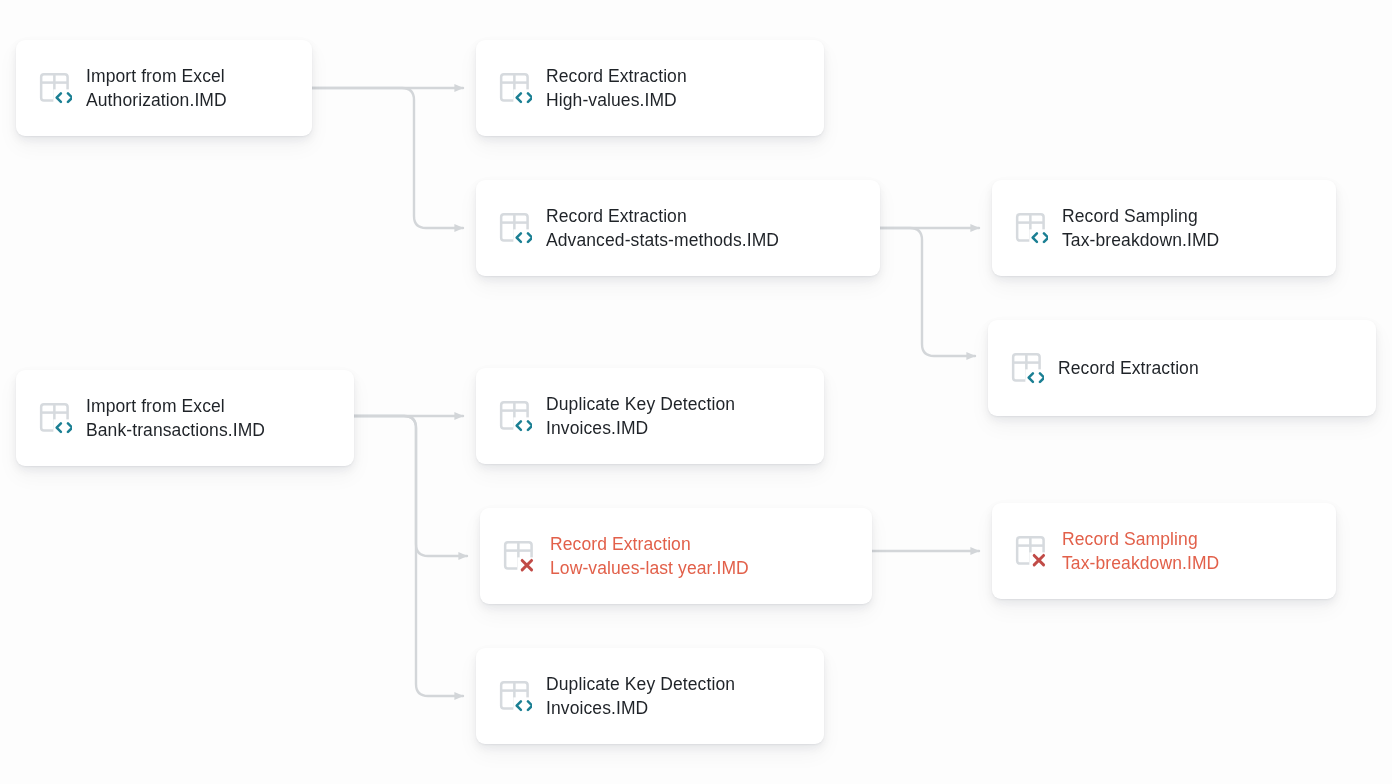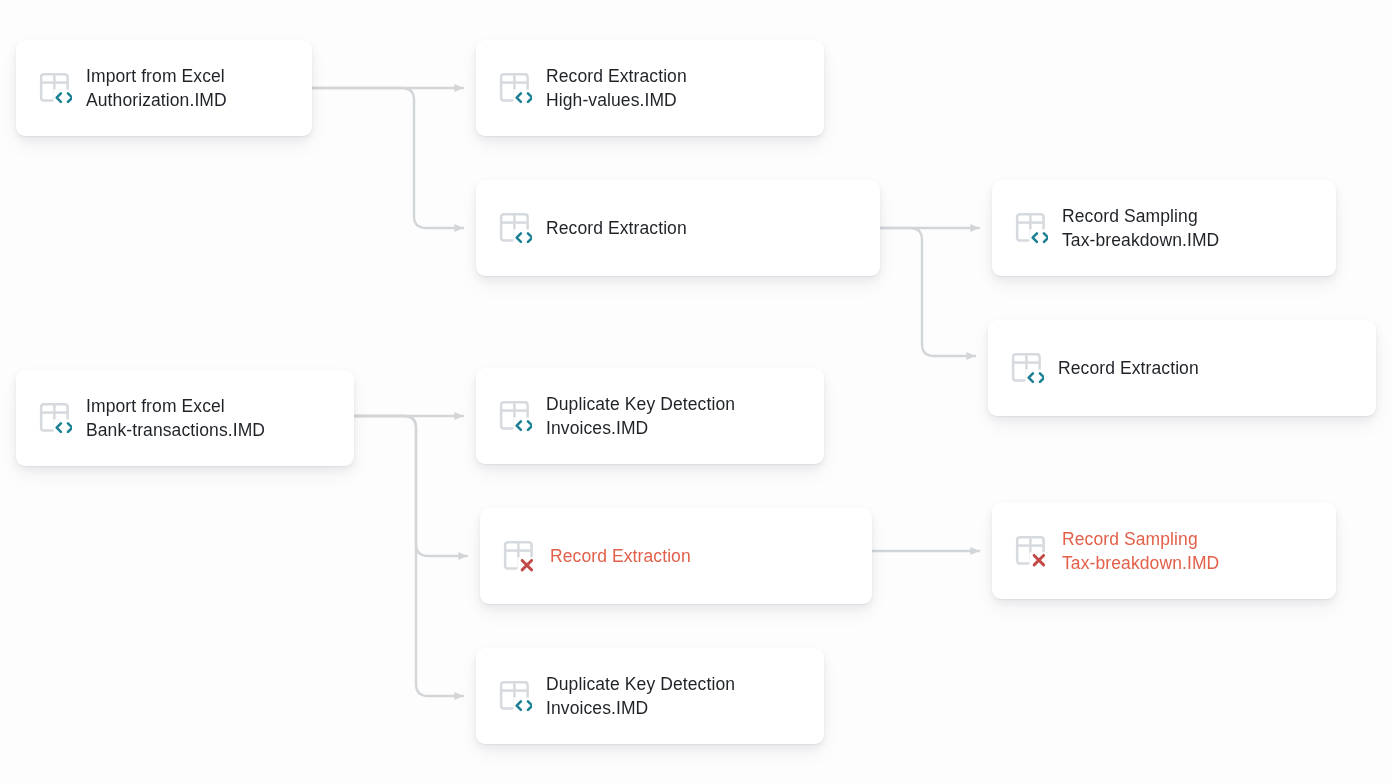--- a/index.html
+++ b/index.html
@@ -136,20 +136,21 @@
             </g>
             <rect x="12.2" y="14.6" width="14.8" height="12.4" fill="#ffffff"></rect>
             <g transform="translate(14,17)" fill="none" stroke="#1b7f93" stroke-width="2" stroke-linecap="round" stroke-linejoin="round">
               <path d="M4.2,0.8 L0.8,4.2 L4.2,7.6"></path>
               <path d="M9.8,0.8 L13.2,4.2 L9.8,7.6"></path>
             </g>
           </svg>
         </span>
         <span class="node-text">
           <span class="node-title">Record Extraction</span>
+          <span class="node-subtitle">Advanced-stats-methods.IMD</span>
         </span>
       </div>
       <div class="node" style="left: 992px; top: 180px; width: 344px; height: 96px;">
         <span class="node-icon">
           <svg width="34" height="34" viewBox="0 0 27 27">
             <g>
               <rect x="2.5" y="2.5" width="21" height="21" rx="2.2" fill="none" stroke="#d6dade" stroke-width="2"></rect>
               <path d="M2.5 9.2 H23.5" stroke="#d6dade" stroke-width="2"></path>
               <path d="M13 2.8 V23.5" stroke="#d6dade" stroke-width="2"></path>
             </g>
@@ -233,20 +234,21 @@
               <path d="M13 2.8 V23.5" stroke="#d6dade" stroke-width="2"></path>
             </g>
             <rect x="12.2" y="14.6" width="14.8" height="12.4" fill="#ffffff"></rect>
             <g transform="translate(15.5,16.5)">
               <path d="M0.5,0.5 L8,8 M8,0.5 L0.5,8" stroke="#c14b47" stroke-width="2.3" stroke-linecap="round" fill="none"></path>
             </g>
           </svg>
         </span>
         <span class="node-text">
           <span class="node-title">Record Extraction</span>
+          <span class="node-subtitle">Low-values-last year.IMD</span>
         </span>
       </div>
       <div class="node error" style="left: 992px; top: 503px; width: 344px; height: 96px;">
         <span class="node-icon">
           <svg width="34" height="34" viewBox="0 0 27 27">
             <g>
               <rect x="2.5" y="2.5" width="21" height="21" rx="2.2" fill="none" stroke="#d6dade" stroke-width="2"></rect>
               <path d="M2.5 9.2 H23.5" stroke="#d6dade" stroke-width="2"></path>
               <path d="M13 2.8 V23.5" stroke="#d6dade" stroke-width="2"></path>
             </g>

